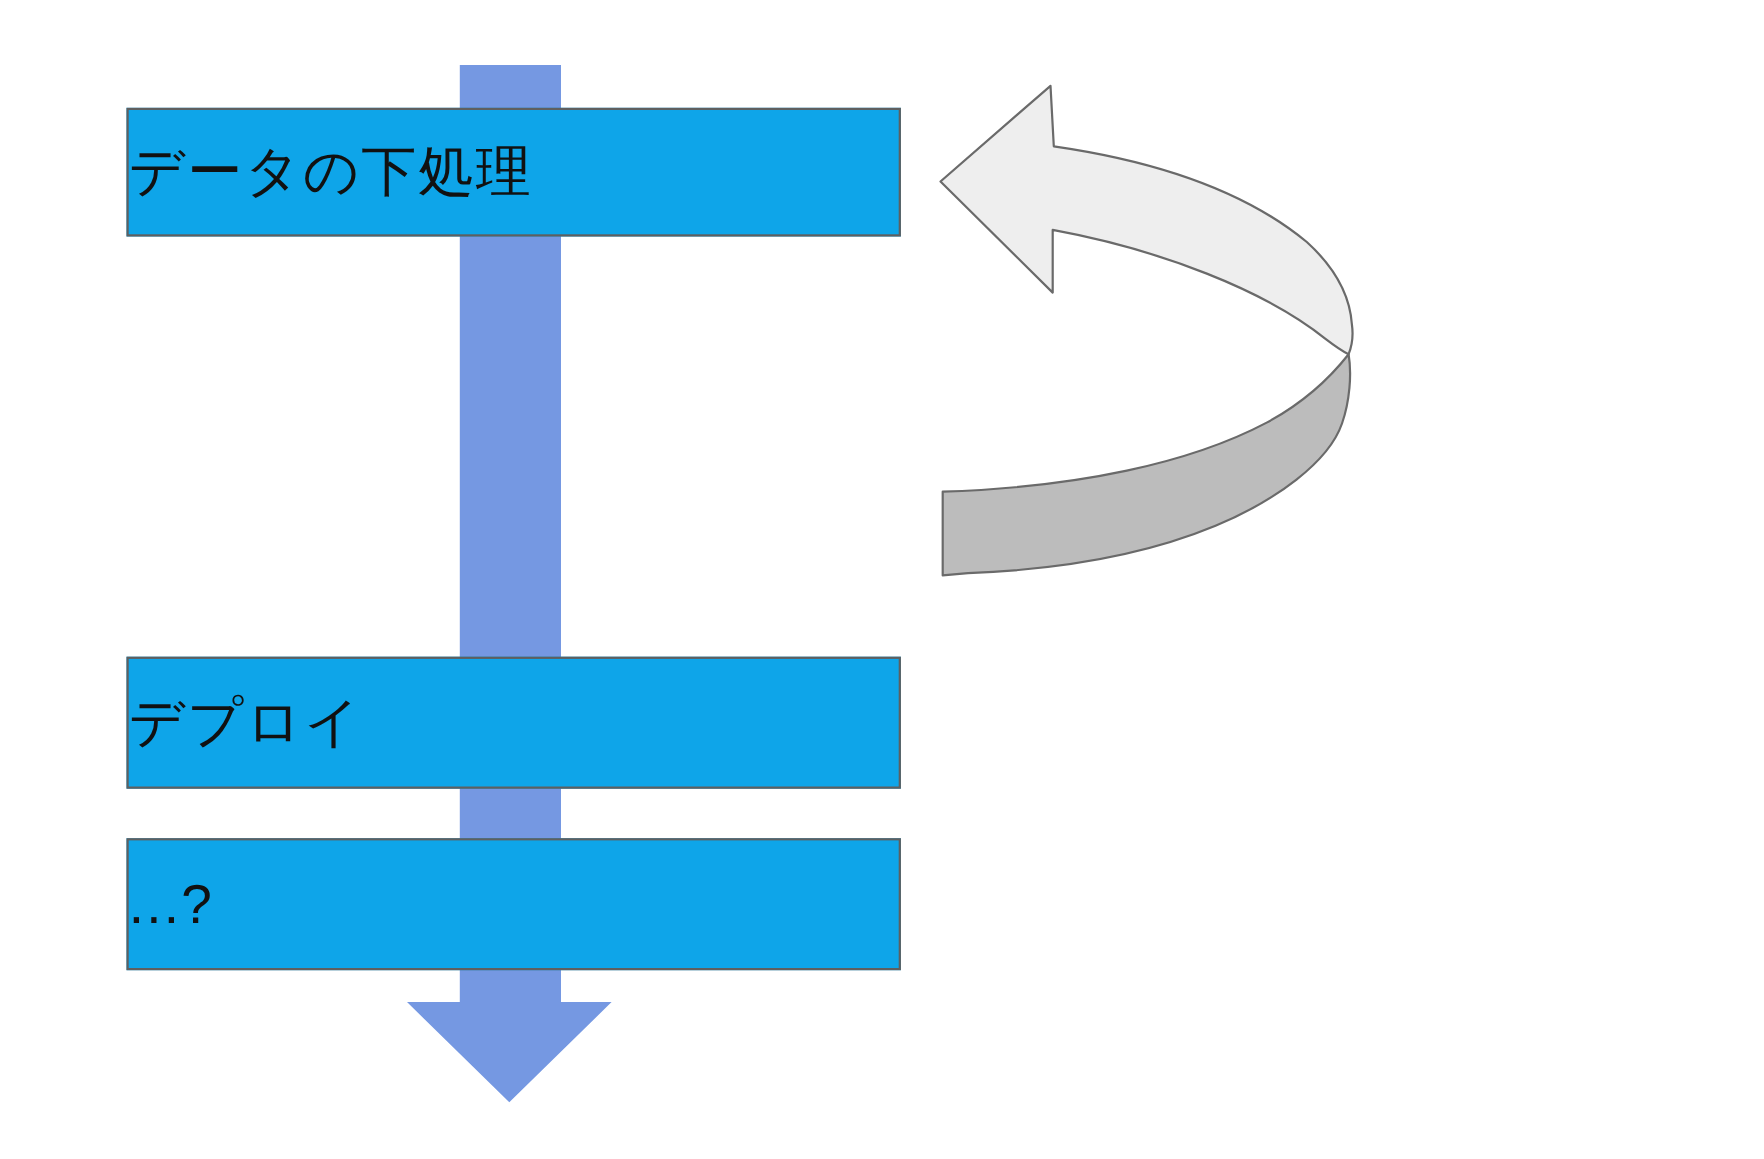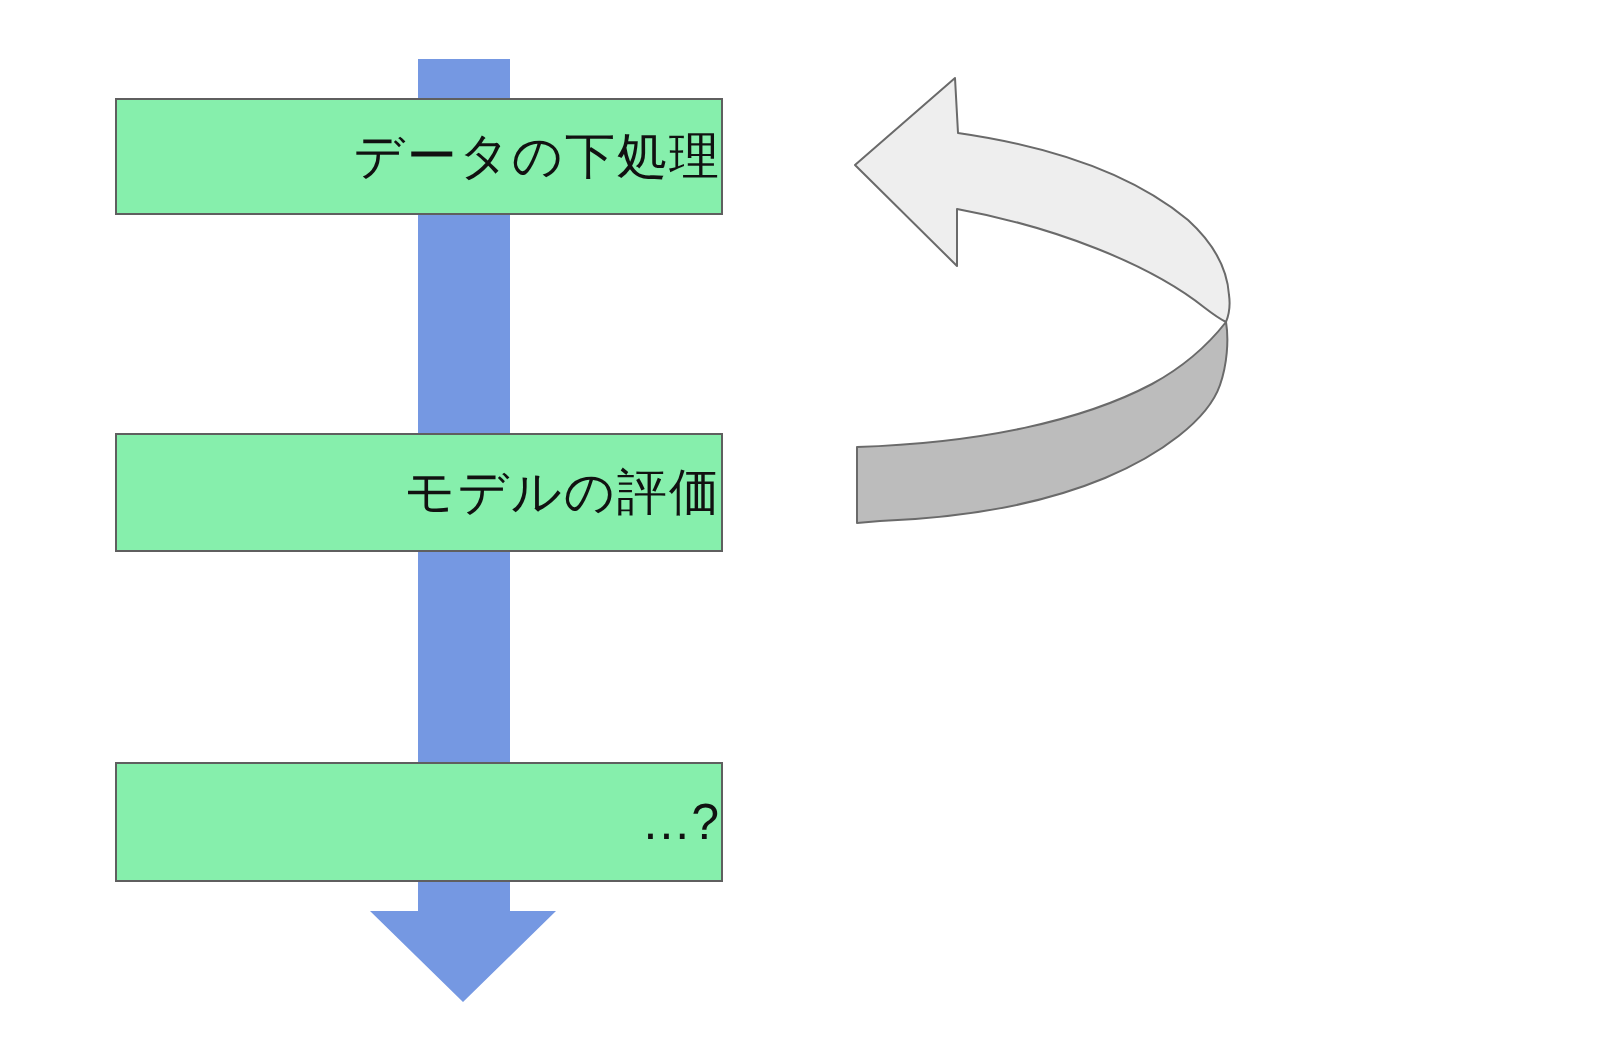--- a/index.html
+++ b/index.html
@@ -25,27 +25,27 @@
     z-index: 1;
   }
   .ribbon {
     stroke: #6a6a6a;
     stroke-width: 2;
     stroke-linejoin: round;
   }
   .step-box {
     position: absolute;
     left: 115px;
-    width: 608px;
-    background: #86efac;
+    width: 704px;
+    background: #0ea5e9;
     border: 2px solid #5f5f5f;
     box-sizing: border-box;
     display: flex;
     align-items: center;
-    justify-content: flex-end;
+    justify-content: flex-start;
     z-index: 2;
   }
   .step-label {
     font-size: 50px;
     letter-spacing: 2px;
     color: #111111;
     white-space: nowrap;
   }
 </style>
 </head>
@@ -77,22 +77,22 @@
          C 1227 265 1210 240 1188 220
          C 1130 172 1048 146 958 133
          Z" fill="#eeeeee"></path>
   </svg>
 
   <div class="step-box" style="top:98px;height:117px">
     <span class="step-label">データの下処理</span>
   </div>
 
 
-  <div class="step-box" style="top:433px;height:119px">
-    <span class="step-label">モデルの評価</span>
+
+  <div class="step-box" style="top:597px;height:120px">
+    <span class="step-label">デプロイ</span>
   </div>
-
 
   <div class="step-box" style="top:762px;height:120px">
     <span class="step-label">...?</span>
   </div>
 
 </div>
 
 </body></html>

